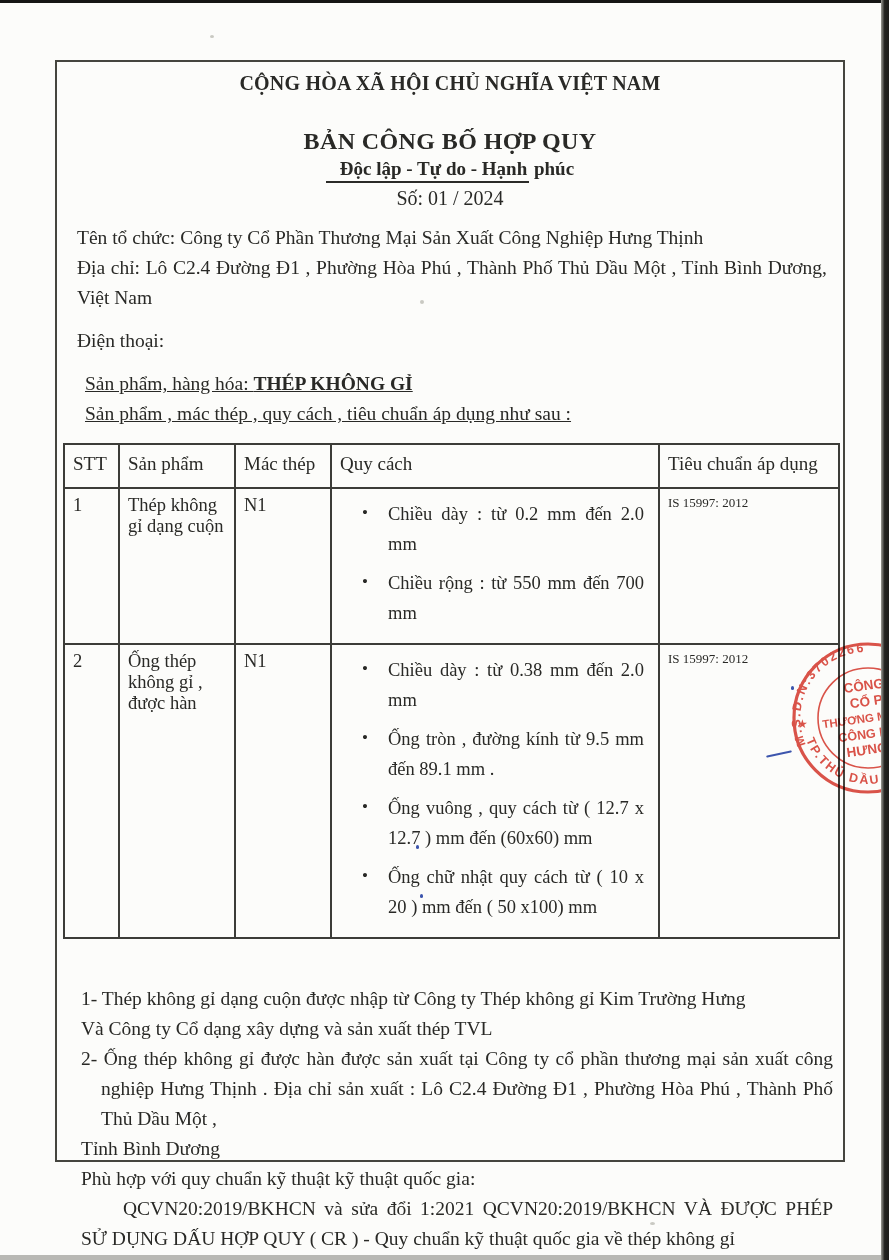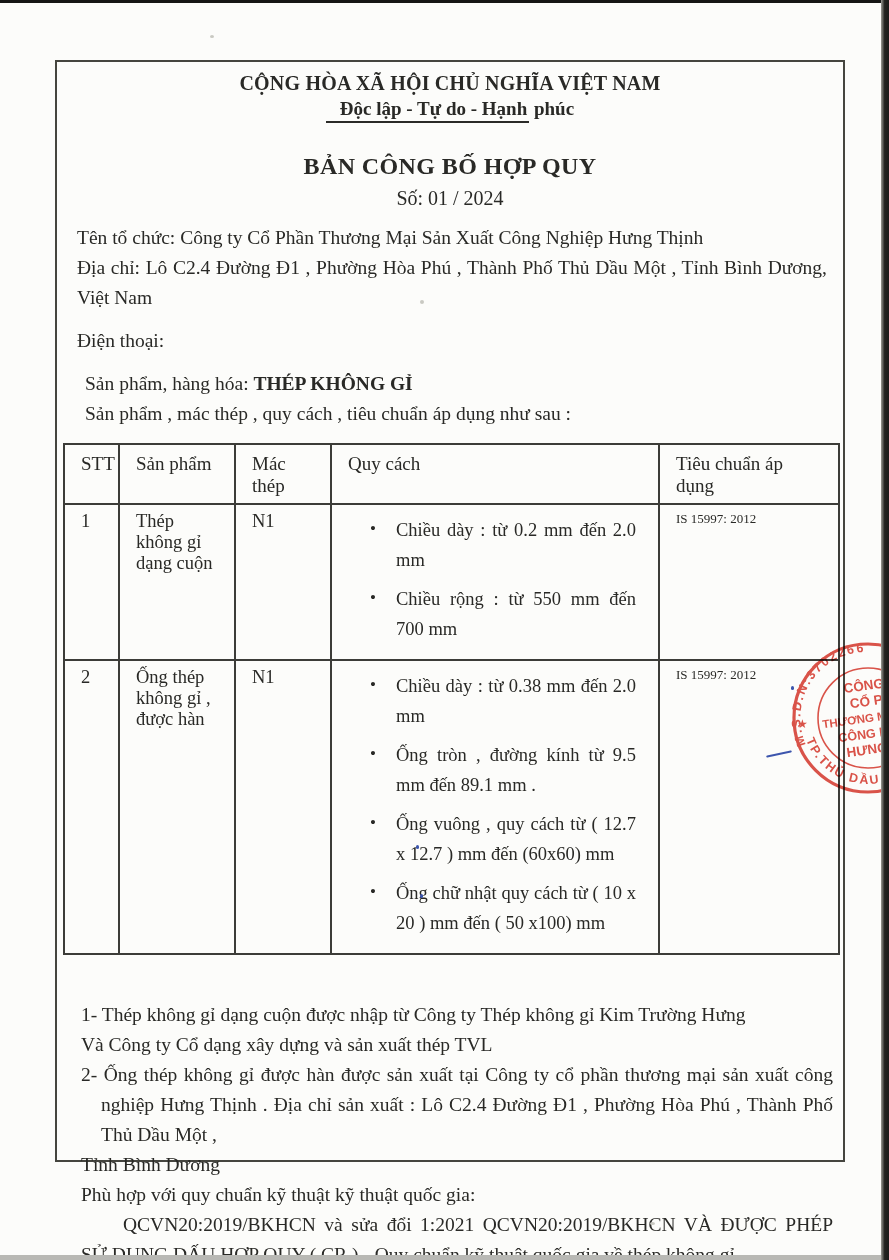--- a/index.html
+++ b/index.html
@@ -24,29 +24,29 @@
 
   .national{margin-top:10px;font-size:20px;font-weight:bold;letter-spacing:.2px;}
   .motto{margin-top:3px;font-size:19px;font-weight:bold;}
   .motto .u{border-bottom:2px solid #2b2b28;padding:0 2px 2px 14px;}
   .doc-title{margin-top:33px;font-size:24px;font-weight:bold;letter-spacing:.4px;}
   .doc-number{margin-top:7px;font-size:20px;}
 
   .info{margin:13px 16px 0 20px;font-size:19.5px;line-height:30px;}
   .info p{margin:0;}
   .info .addr{text-align:justify;}
-  .info .ind{margin-left:8px;}
+  .info .ind{margin-left:8px;text-decoration:underline;}
   .info .gap{margin-top:13px;}
 
   table.spec{
     border-collapse:collapse;margin:14px 0 0 6px;table-layout:fixed;width:775px;
     font-size:18.5px;
   }
   table.spec td,table.spec th{
-    border:2px solid #3c3c38;vertical-align:top;padding:6px 16px;
+    border:2px solid #3c3c38;vertical-align:top;padding:6px 8px;
     font-weight:normal;text-align:left;
   }
   table.spec th{height:28px;padding-top:8px;font-size:19px;}
   .col-stt{width:55px;} .col-sp{width:116px;} .col-mt{width:96px;} .col-qc{width:328px;} .col-tc{width:180px;}
   td.cnum,th.cnum{text-align:center;}
   td.cmark{text-align:center;}
   td.just{text-align:justify;padding:8px 10px 6px 12px;}
   tr.r1{height:97px;} tr.r2{height:238px;}
   .qlist{margin:4px 0 0 0;}
   .qitem{position:relative;padding:0 6px 0 48px;margin-bottom:9px;
@@ -76,25 +76,25 @@
 <div class="edge-bottom"></div>
 
 <div class="speck" style="left:210px;top:35px;width:4px;height:3px;"></div>
 <div class="speck" style="left:420px;top:300px;width:4px;height:4px;"></div>
 <div class="speck" style="left:650px;top:1222px;width:5px;height:3px;"></div>
 
 <div class="frame">
 
   <div class="center national">CỘNG HÒA XÃ HỘI CHỦ NGHĨA VIỆT NAM</div>
 
+  <div class="center doc-title">BẢN CÔNG BỐ HỢP QUY</div>
+
   <div class="center motto">
     <span class="u">Độc lập - Tự do - Hạnh</span><span> phúc</span>
   </div>
-
-  <div class="center doc-title">BẢN CÔNG BỐ HỢP QUY</div>
 
   <div class="center doc-number">Số: 01 / 2024</div>
 
   <div class="info">
     <p>Tên tổ chức: Công ty Cổ Phần Thương Mại Sản Xuất Công Nghiệp Hưng Thịnh</p>
     <p class="addr">Địa chỉ: Lô C2.4 Đường Đ1 , Phường Hòa Phú , Thành Phố Thủ Dầu Một , Tỉnh Bình Dương, Việt Nam</p>
     <p class="gap">Điện thoại:</p>
     <p class="ind gap"><span>Sản phẩm, hàng hóa: </span><span class="b">THÉP KHÔNG GỈ</span></p>
     <p class="ind">Sản phẩm , mác thép , quy cách , tiêu chuẩn áp dụng như sau :</p>
   </div>

